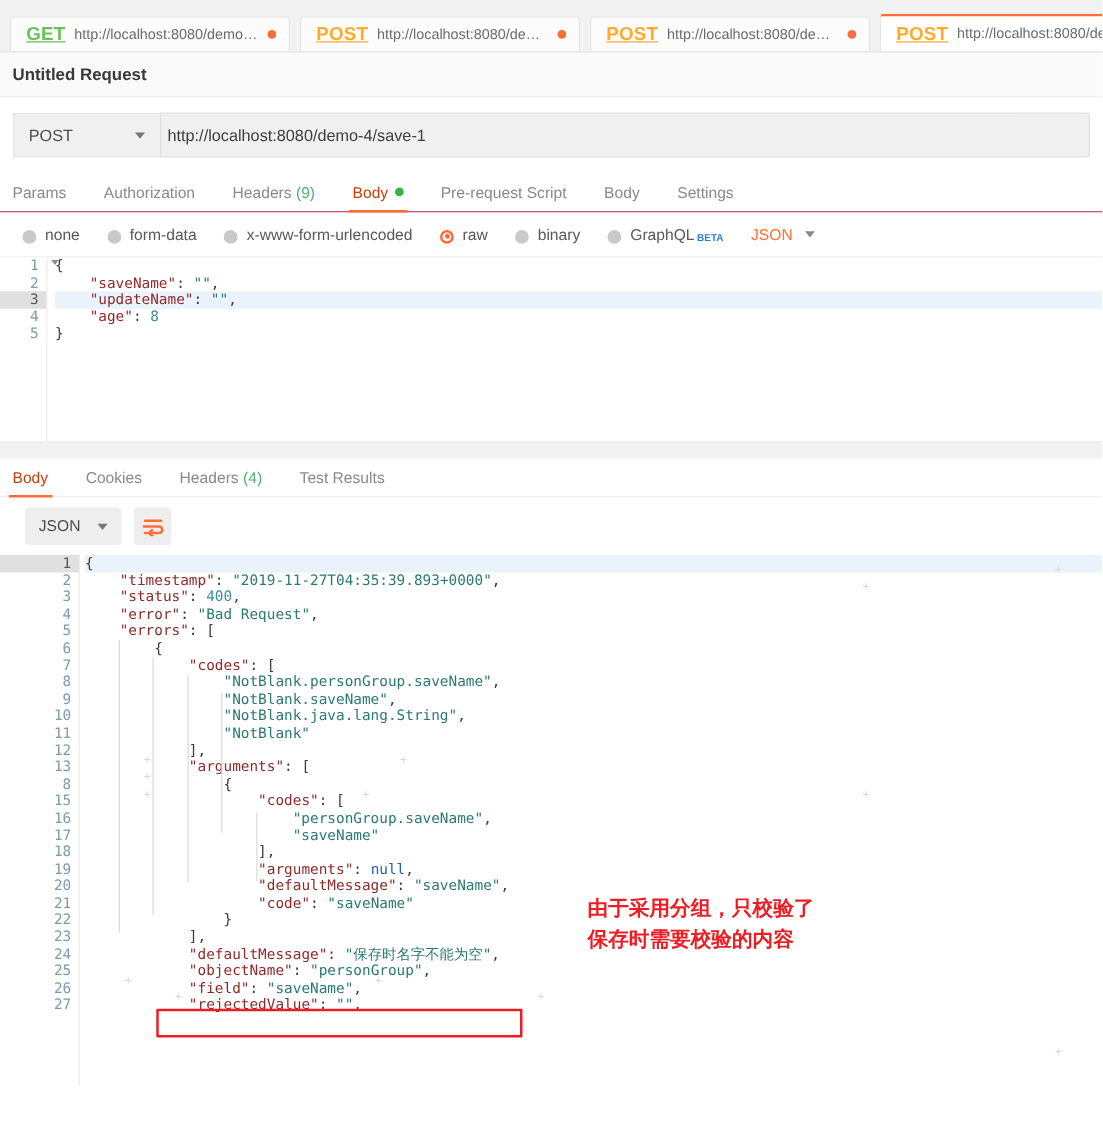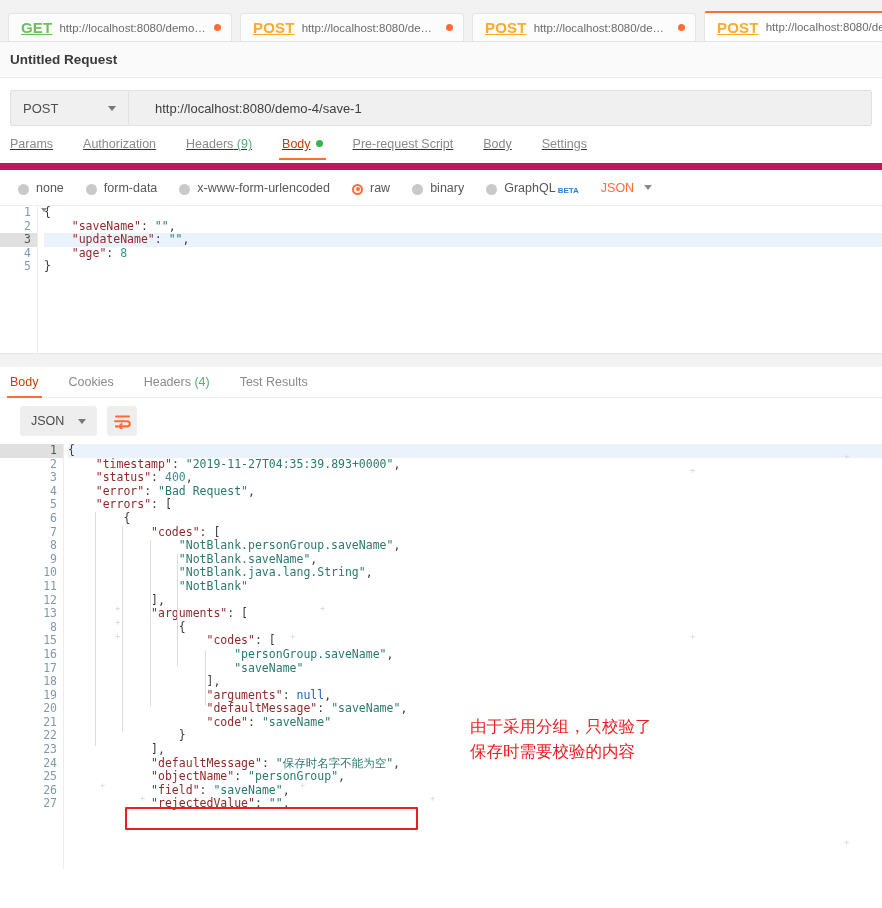--- a/index.html
+++ b/index.html
@@ -110,35 +110,34 @@
     border-top: 5px solid #777;
   }
   .urlfield {
     flex: 1;
     height: 36px;
     background: #f0f0f0;
     border: 1px solid #e0e0e0;
     border-radius: 0 3px 3px 0;
     display: flex;
     align-items: center;
-    padding: 0 26px;
+    padding: 0 5px;
     font-size: 13px;
     color: #3d3d3d;
     cursor: text;
   }
 
   
   .subtabs {
     display: flex;
-    align-items: flex-start;
+    align-items: flex-end;
     padding: 0 10px;
     height: 33px;
-    border-bottom: 7px solid #be185d;
-    background: #fff;
-    text-decoration: underline;
+    border-bottom: 1px solid #be185d;
+    background: #fff;
   }
   .subtab {
     font-size: 12.5px;
     color: #8a8a8a;
     padding: 0 0 8px 0;
     margin-right: 30px;
     position: relative;
     cursor: pointer;
     white-space: nowrap;
   }
@@ -493,21 +492,21 @@
   <div class="codearea" id="rescode"><div class="cl hl"><span class="p">{</span></div><div class="cl"><span class="p">    </span><span class="k">"timestamp"</span><span class="p">: </span><span class="s">"2019-11-27T04:35:39.893+0000"</span><span class="p">,</span></div><div class="cl"><span class="p">    </span><span class="k">"status"</span><span class="p">: </span><span class="n">400</span><span class="p">,</span></div><div class="cl"><span class="p">    </span><span class="k">"error"</span><span class="p">: </span><span class="s">"Bad Request"</span><span class="p">,</span></div><div class="cl"><span class="p">    </span><span class="k">"errors"</span><span class="p">: [</span></div><div class="cl"><span class="p">        {</span></div><div class="cl"><span class="p">            </span><span class="k">"codes"</span><span class="p">: [</span></div><div class="cl"><span class="p">                </span><span class="s">"NotBlank.personGroup.saveName"</span><span class="p">,</span></div><div class="cl"><span class="p">                </span><span class="s">"NotBlank.saveName"</span><span class="p">,</span></div><div class="cl"><span class="p">                </span><span class="s">"NotBlank.java.lang.String"</span><span class="p">,</span></div><div class="cl"><span class="p">                </span><span class="s">"NotBlank"</span></div><div class="cl"><span class="p">            ],</span></div><div class="cl"><span class="p">            </span><span class="k">"arguments"</span><span class="p">: [</span></div><div class="cl"><span class="p">                {</span></div><div class="cl"><span class="p">                    </span><span class="k">"codes"</span><span class="p">: [</span></div><div class="cl"><span class="p">                        </span><span class="s">"personGroup.saveName"</span><span class="p">,</span></div><div class="cl"><span class="p">                        </span><span class="s">"saveName"</span></div><div class="cl"><span class="p">                    ],</span></div><div class="cl"><span class="p">                    </span><span class="k">"arguments"</span><span class="p">: </span><span class="nul">null</span><span class="p">,</span></div><div class="cl"><span class="p">                    </span><span class="k">"defaultMessage"</span><span class="p">: </span><span class="s">"saveName"</span><span class="p">,</span></div><div class="cl"><span class="p">                    </span><span class="k">"code"</span><span class="p">: </span><span class="s">"saveName"</span></div><div class="cl"><span class="p">                }</span></div><div class="cl"><span class="p">            ],</span></div><div class="cl"><span class="p">            </span><span class="k">"defaultMessage"</span><span class="p">: </span><span class="s">"保存时名字不能为空"</span><span class="p">,</span></div><div class="cl"><span class="p">            </span><span class="k">"objectName"</span><span class="p">: </span><span class="s">"personGroup"</span><span class="p">,</span></div><div class="cl"><span class="p">            </span><span class="k">"field"</span><span class="p">: </span><span class="s">"saveName"</span><span class="p">,</span></div><div class="cl"><span class="p">            </span><span class="k">"rejectedValue"</span><span class="p">: </span><span class="s">""</span><span class="p">,</span></div></div>
 
   <div class="indent-guide" style="left:95px;  top:68px;  height:234px;"></div>
   <div class="indent-guide" style="left:122px; top:82px;  height:206px;"></div>
   <div class="indent-guide" style="left:150px; top:96px;  height:166px;"></div>
   <div class="indent-guide" style="left:177px; top:110px; height:112px;"></div>
   <div class="indent-guide" style="left:205px; top:206px; height:55px;"></div>
 
   <div class="redbox" style="left:125px; top:363px; width:293px; height:23px;"></div>
 
-  <div class="annot" style="left:470px; top:270px;">由于采用分组，只校验了
+  <div class="annot" style="left:470px; top:270px;font-weight:bold;">由于采用分组，只校验了
 保存时需要校验的内容</div>
 
   <span class="dots" style="left:115px;top:158px;">+</span>
   <span class="dots" style="left:115px;top:172px;">+</span>
   <span class="dots" style="left:115px;top:186px;">+</span>
   <span class="dots" style="left:320px;top:158px;">+</span>
   <span class="dots" style="left:290px;top:186px;">+</span>
   <span class="dots" style="left:100px;top:335px;">+</span>
   <span class="dots" style="left:140px;top:348px;">+</span>
   <span class="dots" style="left:300px;top:335px;">+</span>

